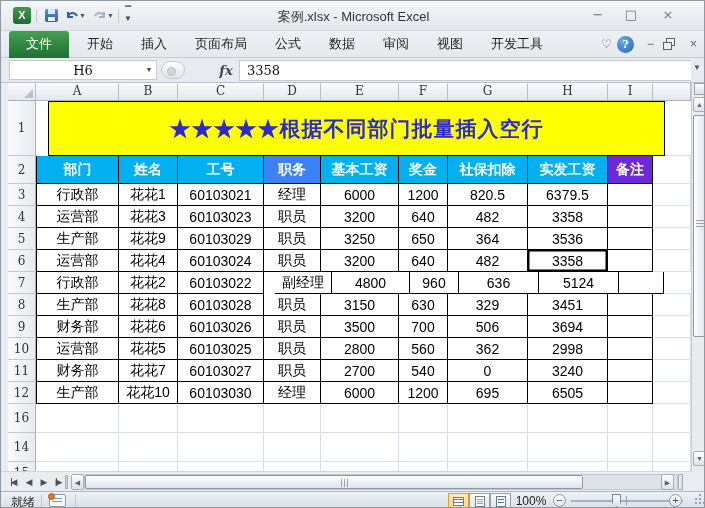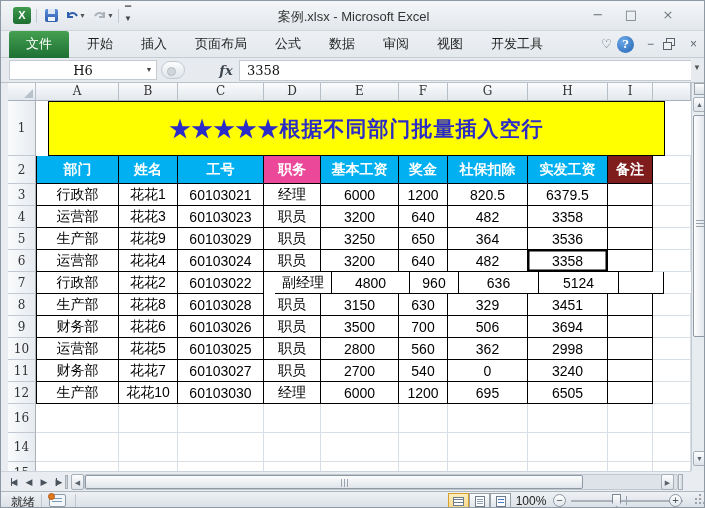--- a/index.html
+++ b/index.html
@@ -240,26 +240,26 @@
         <div class="row" style="height: 55px;">
           <div class="rh" style="width: 28px;">1</div>
           <div class="bc" style="width: 617px; background: rgb(255, 255, 0); color: rgb(43, 43, 200); margin-left: 12px;">★★★★★根据不同部门批量插入空行</div>
           <div class="ec" style="width: 38px;"></div>
         </div>
         <div class="row" style="height: 28px;">
           <div class="rh" style="width: 28px;">2</div>
           <div class="th fst" style="width: 83px; background: rgb(0, 176, 240); color: rgb(255, 255, 255);">部门</div>
           <div class="th" style="width: 59px; background: rgb(0, 176, 240); color: rgb(255, 255, 255);">姓名</div>
           <div class="th" style="width: 86px; background: rgb(0, 176, 240); color: rgb(255, 255, 255);">工号</div>
-          <div class="th" style="width: 57px; background: #ec4899; color: rgb(255, 255, 255);">职务</div>
+          <div class="th" style="width: 57px; background: #3b82f6; color: rgb(255, 255, 255);">职务</div>
           <div class="th" style="width: 78px; background: rgb(0, 176, 240); color: rgb(255, 255, 255);">基本工资</div>
           <div class="th" style="width: 49px; background: rgb(0, 176, 240); color: rgb(255, 255, 255);">奖金</div>
           <div class="th" style="width: 80px; background: rgb(0, 176, 240); color: rgb(255, 255, 255);">社保扣除</div>
           <div class="th" style="width: 80px; background: rgb(0, 176, 240); color: rgb(255, 255, 255);">实发工资</div>
-          <div class="th" style="width: 45px; background: #7f1d1d; color: rgb(255, 255, 255);">备注</div>
+          <div class="th" style="width: 45px; background: #6d28d9; color: rgb(255, 255, 255);">备注</div>
           <div class="ec" style="width: 38px;"></div>
         </div>
         <div class="row" style="height: 22px;">
           <div class="rh" style="width: 28px;">3</div>
           <div class="td fst" style="width: 83px;">行政部</div>
           <div class="td" style="width: 59px;">花花1</div>
           <div class="td" style="width: 86px;">60103021</div>
           <div class="td" style="width: 57px;">经理</div>
           <div class="td" style="width: 78px;">6000</div>
           <div class="td" style="width: 49px;">1200</div>

